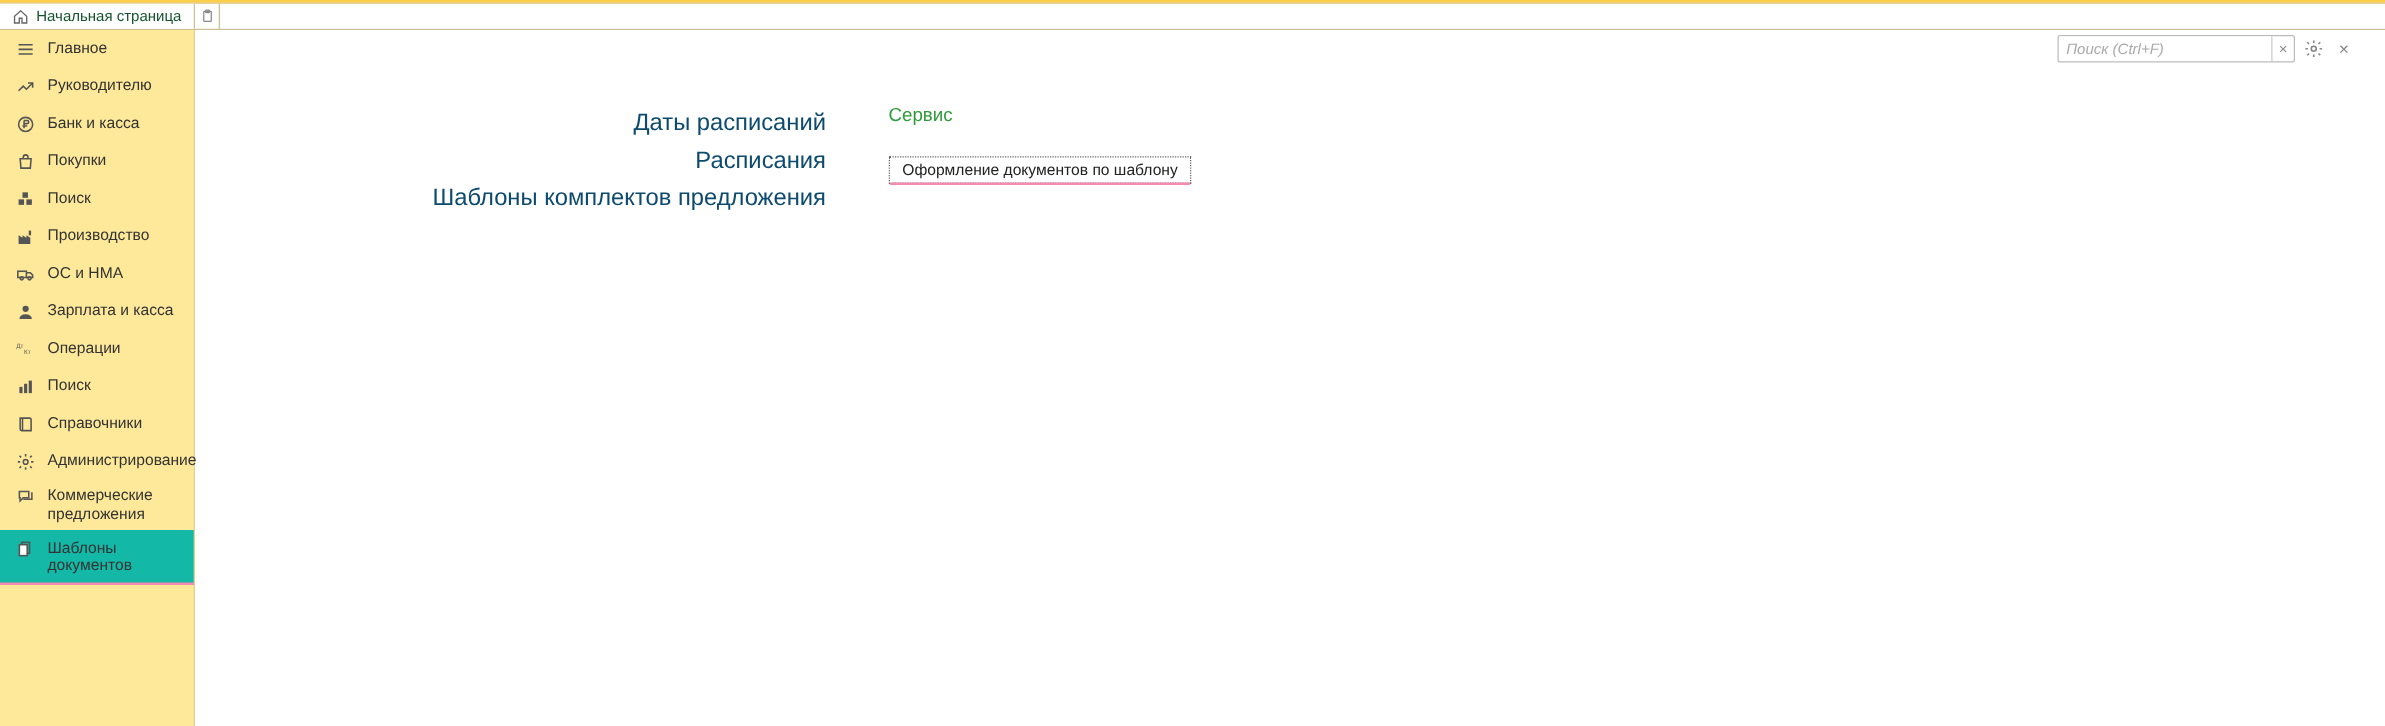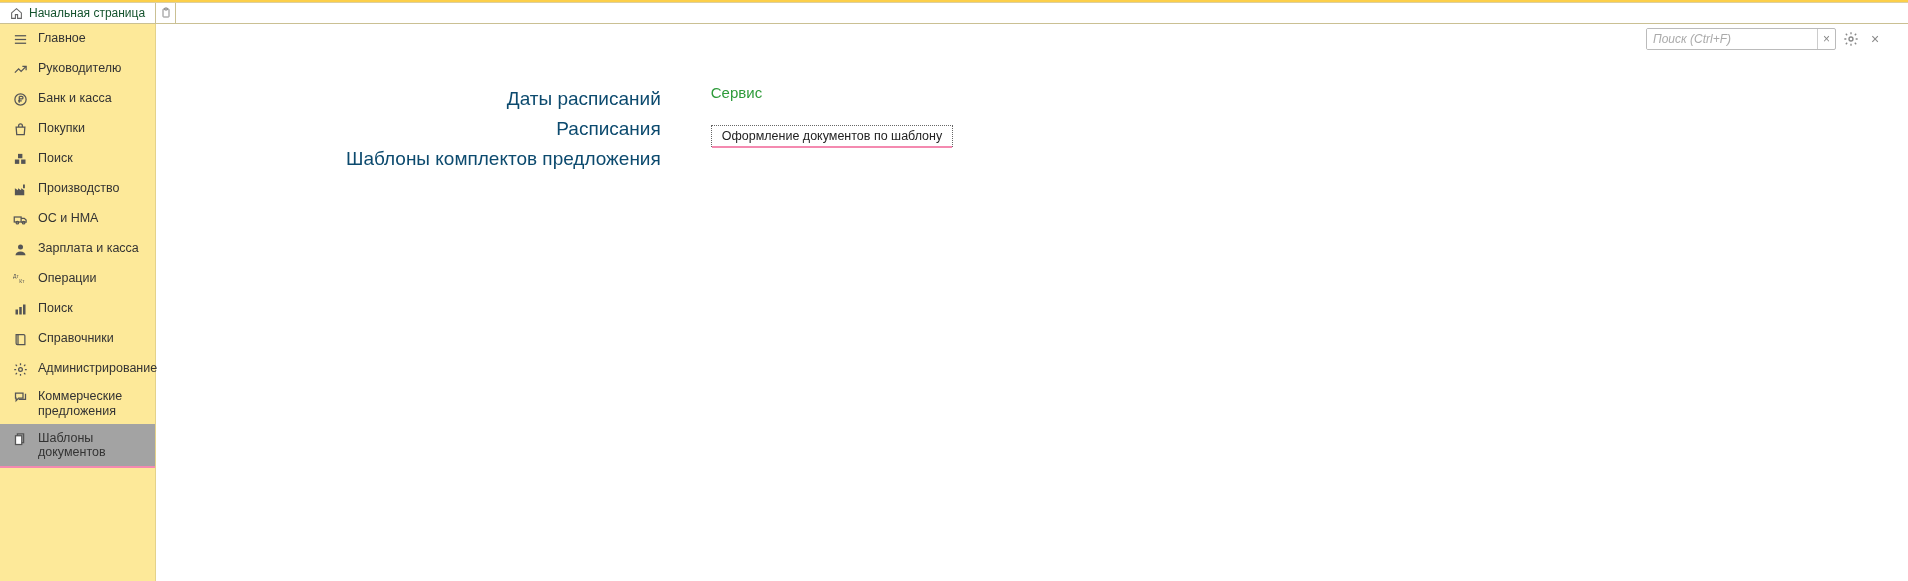--- a/index.html
+++ b/index.html
@@ -57,21 +57,21 @@
   .nav-item {
     display:flex;
     align-items:flex-start;
     gap:10px;
     padding: 7px 10px 7px 12px;
     font-size:12.5px;
     color:#333;
     cursor:pointer;
   }
   .nav-item.active {
-    background:#a3a3a3;
+    background:#14b8a6;
     position:relative;
   }
   .underline-pink {
     border-bottom:2px solid #f48ab0;
   }
   .nav-item.multi { line-height:1.2; padding-top:5px; padding-bottom:5px;}
   .navicon { width:16px; height:16px; display:flex; align-items:center; justify-content:center; flex:0 0 16px; color:#555;}
 
   .main {
     flex:1;

